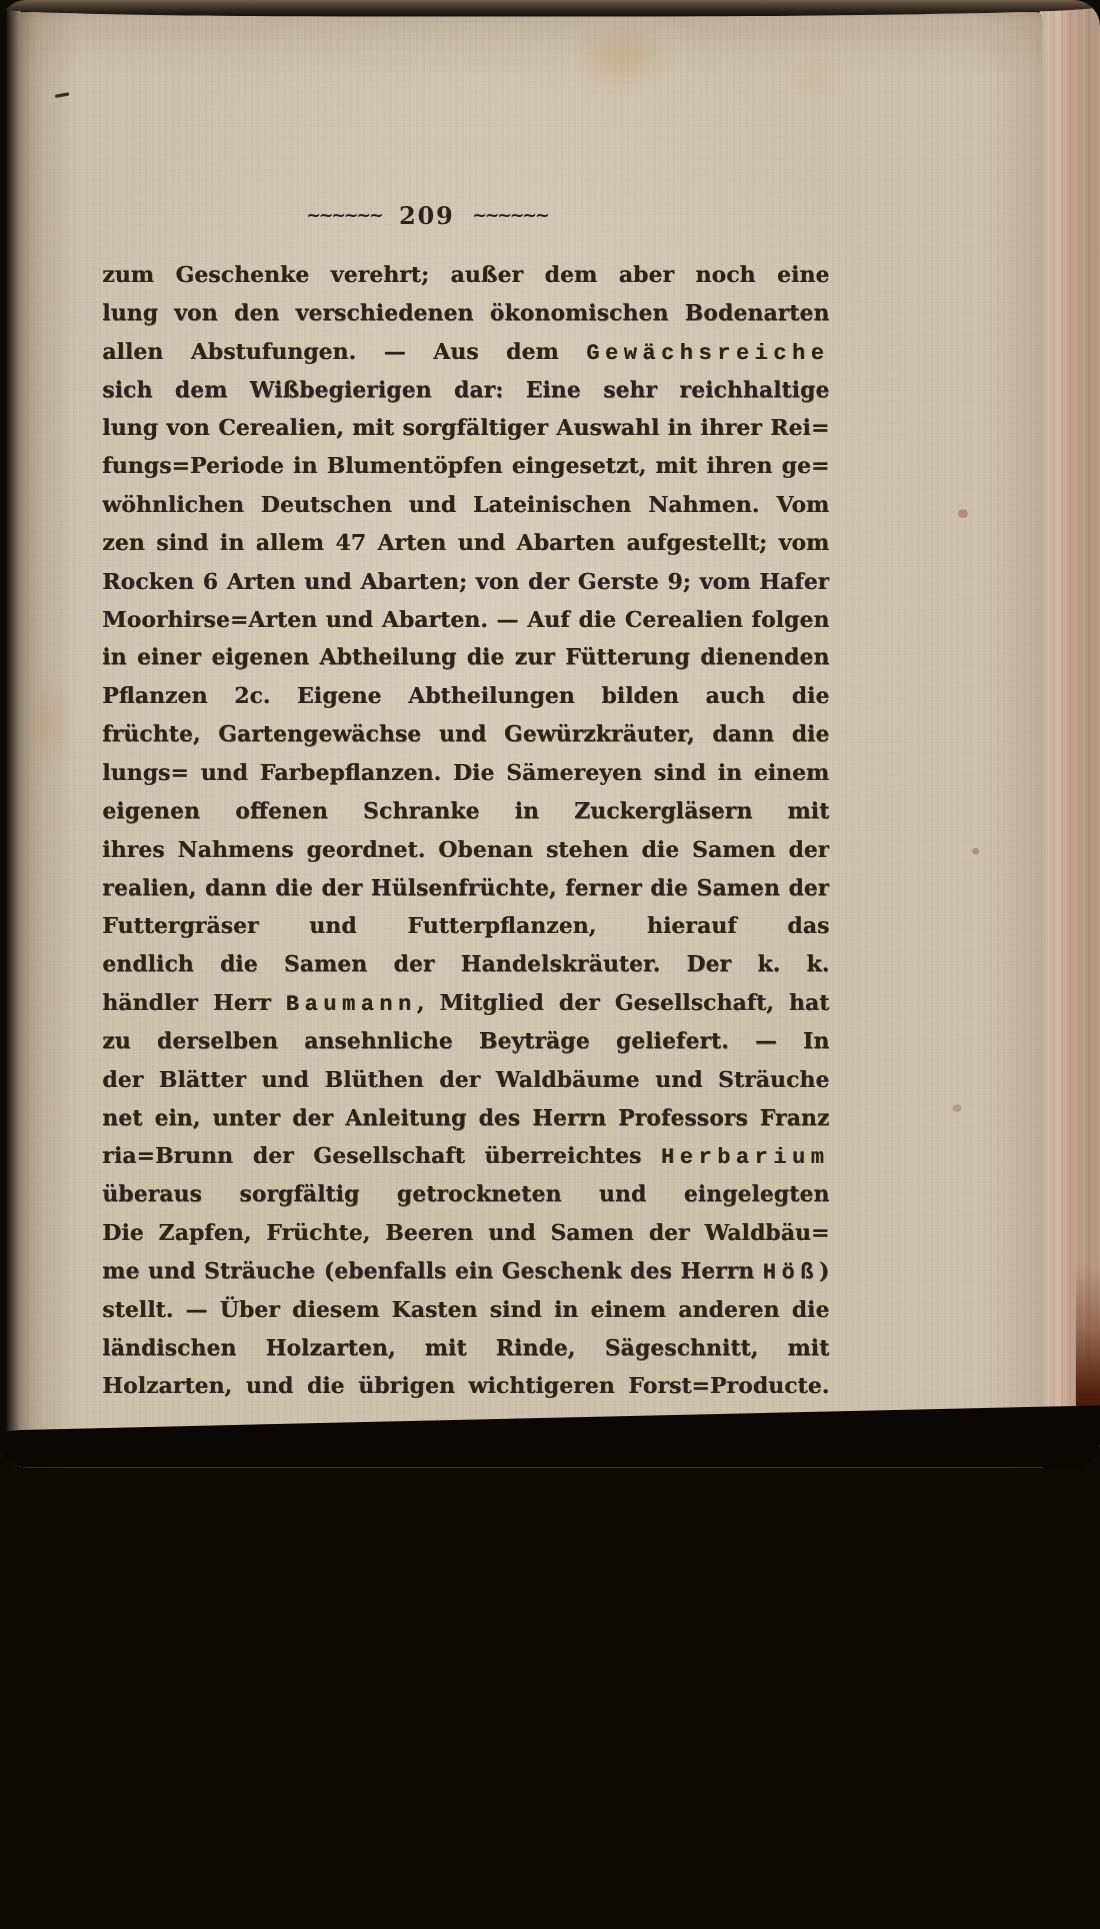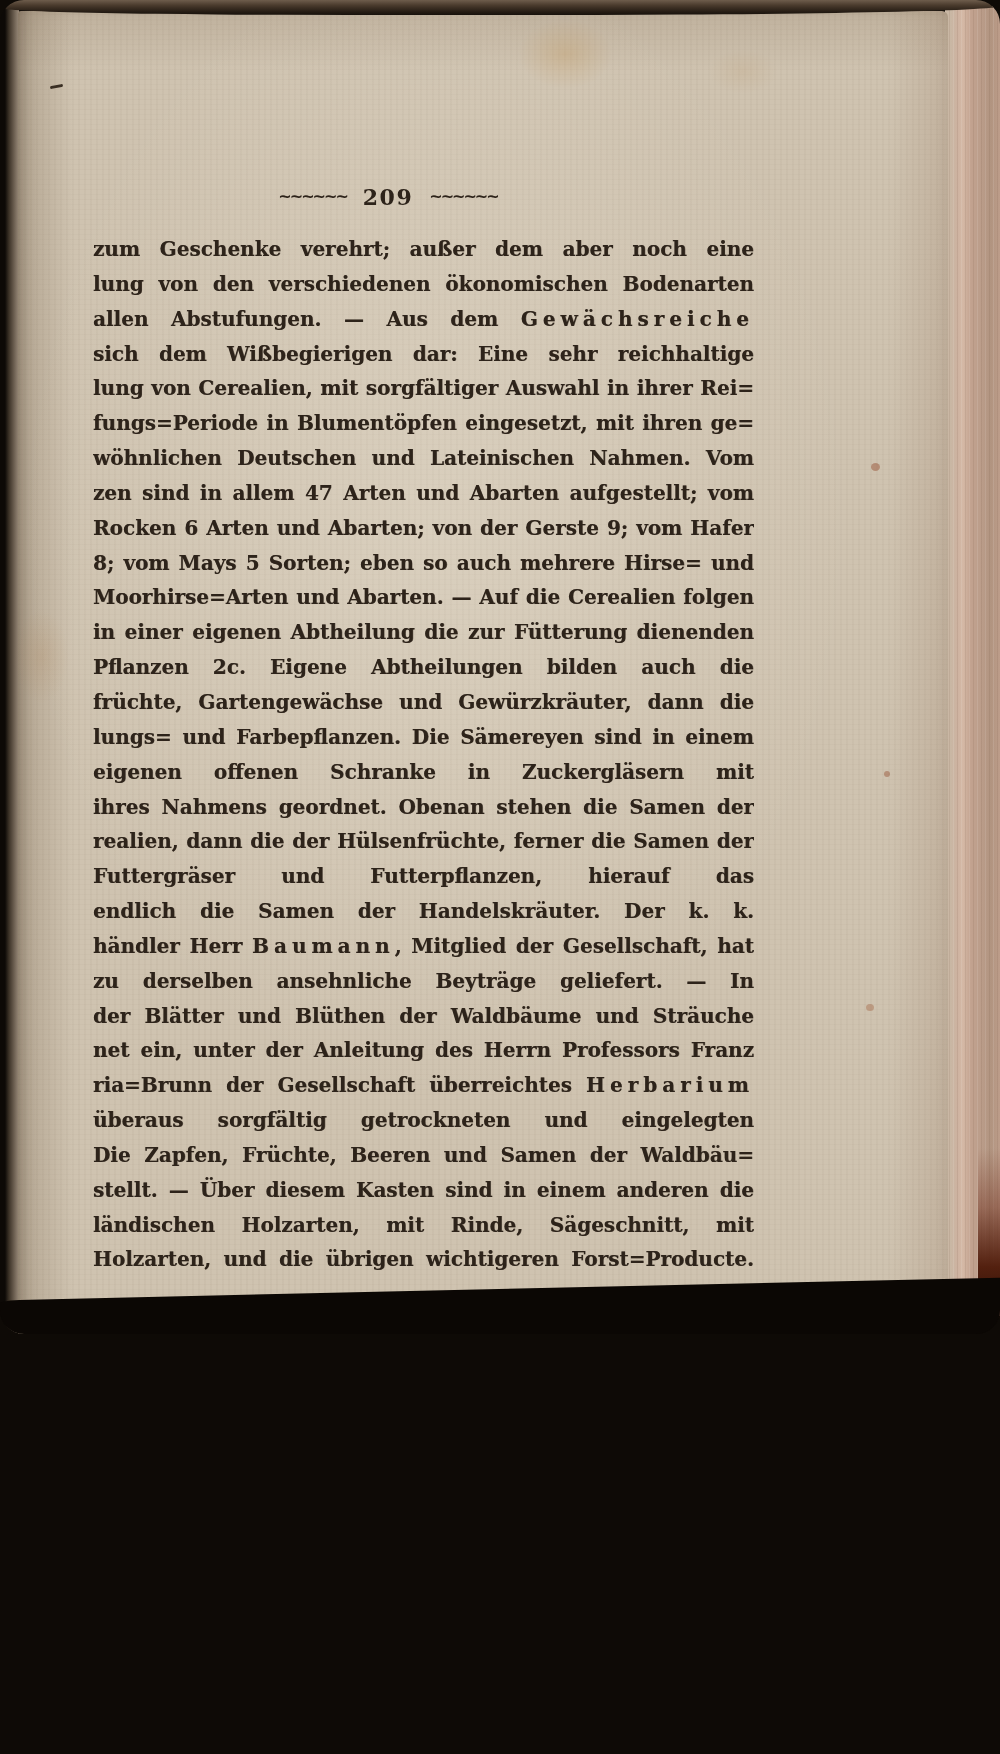--- a/index.html
+++ b/index.html
@@ -63,21 +63,21 @@
   .pagenum{font-size:22px;font-weight:bold;letter-spacing:1.5px;}
   .orn{font-family:"DejaVu Sans",sans-serif;font-size:16px;font-weight:bold;
        letter-spacing:-2px;margin:0 16px;vertical-align:3px;}
 
   
   .text-block{position:absolute;left:28px;top:221px;width:708px;}
   .line{height:34.85px;line-height:34.85px;overflow:hidden;
     font-size:20px;font-weight:bold;color:var(--ink);
     text-align:justify;text-align-last:justify;
     text-shadow:0.4px 0.4px 0.6px rgba(45,35,26,.55);margin-left:47px;}
-  .line .sp{letter-spacing:5px;}
+  .line .sp{letter-spacing:5px;font-family:Liberation Mono, monospace;}
 </style>
 </head>
 <body>
 
 <div id="screen">
   <div class="gutter"></div>
   <div class="fore-edge"></div>
   <div class="fore-edge-bottom"></div>
 
   <div class="page">
@@ -99,38 +99,38 @@
     <div class="text-block" id="text-block">
         <div class="line"><span>zum Geschenke verehrt; außer dem aber noch eine Samm=</span></div>
         <div class="line"><span>lung von den verschiedenen ökonomischen Bodenarten dann</span></div>
         <div class="line"><span>allen Abstufungen. — Aus dem </span><span class="sp">Gewächsreiche</span><span> biethen</span></div>
         <div class="line"><span>sich dem Wißbegierigen dar: Eine sehr reichhaltige Samm=</span></div>
         <div class="line"><span>lung von Cerealien, mit sorgfältiger Auswahl in ihrer Rei=</span></div>
         <div class="line"><span>fungs=Periode in Blumentöpfen eingesetzt, mit ihren ge=</span></div>
         <div class="line"><span>wöhnlichen Deutschen und Lateinischen Nahmen. Vom Weit=</span></div>
         <div class="line"><span>zen sind in allem 47 Arten und Abarten aufgestellt; vom</span></div>
         <div class="line"><span>Rocken 6 Arten und Abarten; von der Gerste 9; vom Hafer</span></div>
-        <div class="line"><span>8; vom Mays 5 Sorten; eben so auch mehrere Hirse= und</span></div>
         <div class="line"><span>Moorhirse=Arten und Abarten. — Auf die Cerealien folgen</span></div>
         <div class="line"><span>in einer eigenen Abtheilung die zur Fütterung dienenden</span></div>
         <div class="line"><span>Pflanzen 2c. Eigene Abtheilungen bilden auch die Hülsen=</span></div>
         <div class="line"><span>früchte, Gartengewächse und Gewürzkräuter, dann die Hand=</span></div>
         <div class="line"><span>lungs= und Farbepflanzen. Die Sämereyen sind in einem</span></div>
         <div class="line"><span>eigenen offenen Schranke in Zuckergläsern mit Bezeichnung</span></div>
         <div class="line"><span>ihres Nahmens geordnet. Obenan stehen die Samen der Ce=</span></div>
         <div class="line"><span>realien, dann die der Hülsenfrüchte, ferner die Samen der</span></div>
         <div class="line"><span>Futtergräser und Futterpflanzen, hierauf das Gartengesäme;</span></div>
         <div class="line"><span>endlich die Samen der Handelskräuter. Der k. k. Hof=Samen=</span></div>
         <div class="line"><span>händler Herr </span><span class="sp">Baumann</span><span>, Mitglied der Gesellschaft, hat</span></div>
         <div class="line"><span>zu derselben ansehnliche Beyträge geliefert. — In Ansehung</span></div>
         <div class="line"><span>der Blätter und Blüthen der Waldbäume und Sträuche die=</span></div>
         <div class="line"><span>net ein, unter der Anleitung des Herrn Professors Franz</span></div>
         <div class="line"><span>ria=Brunn der Gesellschaft überreichtes </span><span class="sp">Herbarium</span><span> von</span></div>
         <div class="line"><span>überaus sorgfältig getrockneten und eingelegten Exemplaren.</span></div>
         <div class="line"><span>Die Zapfen, Früchte, Beeren und Samen der Waldbäu=</span></div>
+        <div class="line"><span>me und Sträuche (ebenfalls ein Geschenk des Herrn </span><span class="sp">Höß</span><span>)</span></div>
         <div class="line"><span>stellt. — Über diesem Kasten sind in einem anderen die in=</span></div>
         <div class="line"><span>ländischen Holzarten, mit Rinde, Sägeschnitt, mit gehobel=</span></div>
         <div class="line"><span>Holzarten, und die übrigen wichtigeren Forst=Producte. Ei=</span></div>
       </div>
   </div>
 
   <div class="book-top"></div>
   <div class="bottom-black"></div>
 </div>
 

